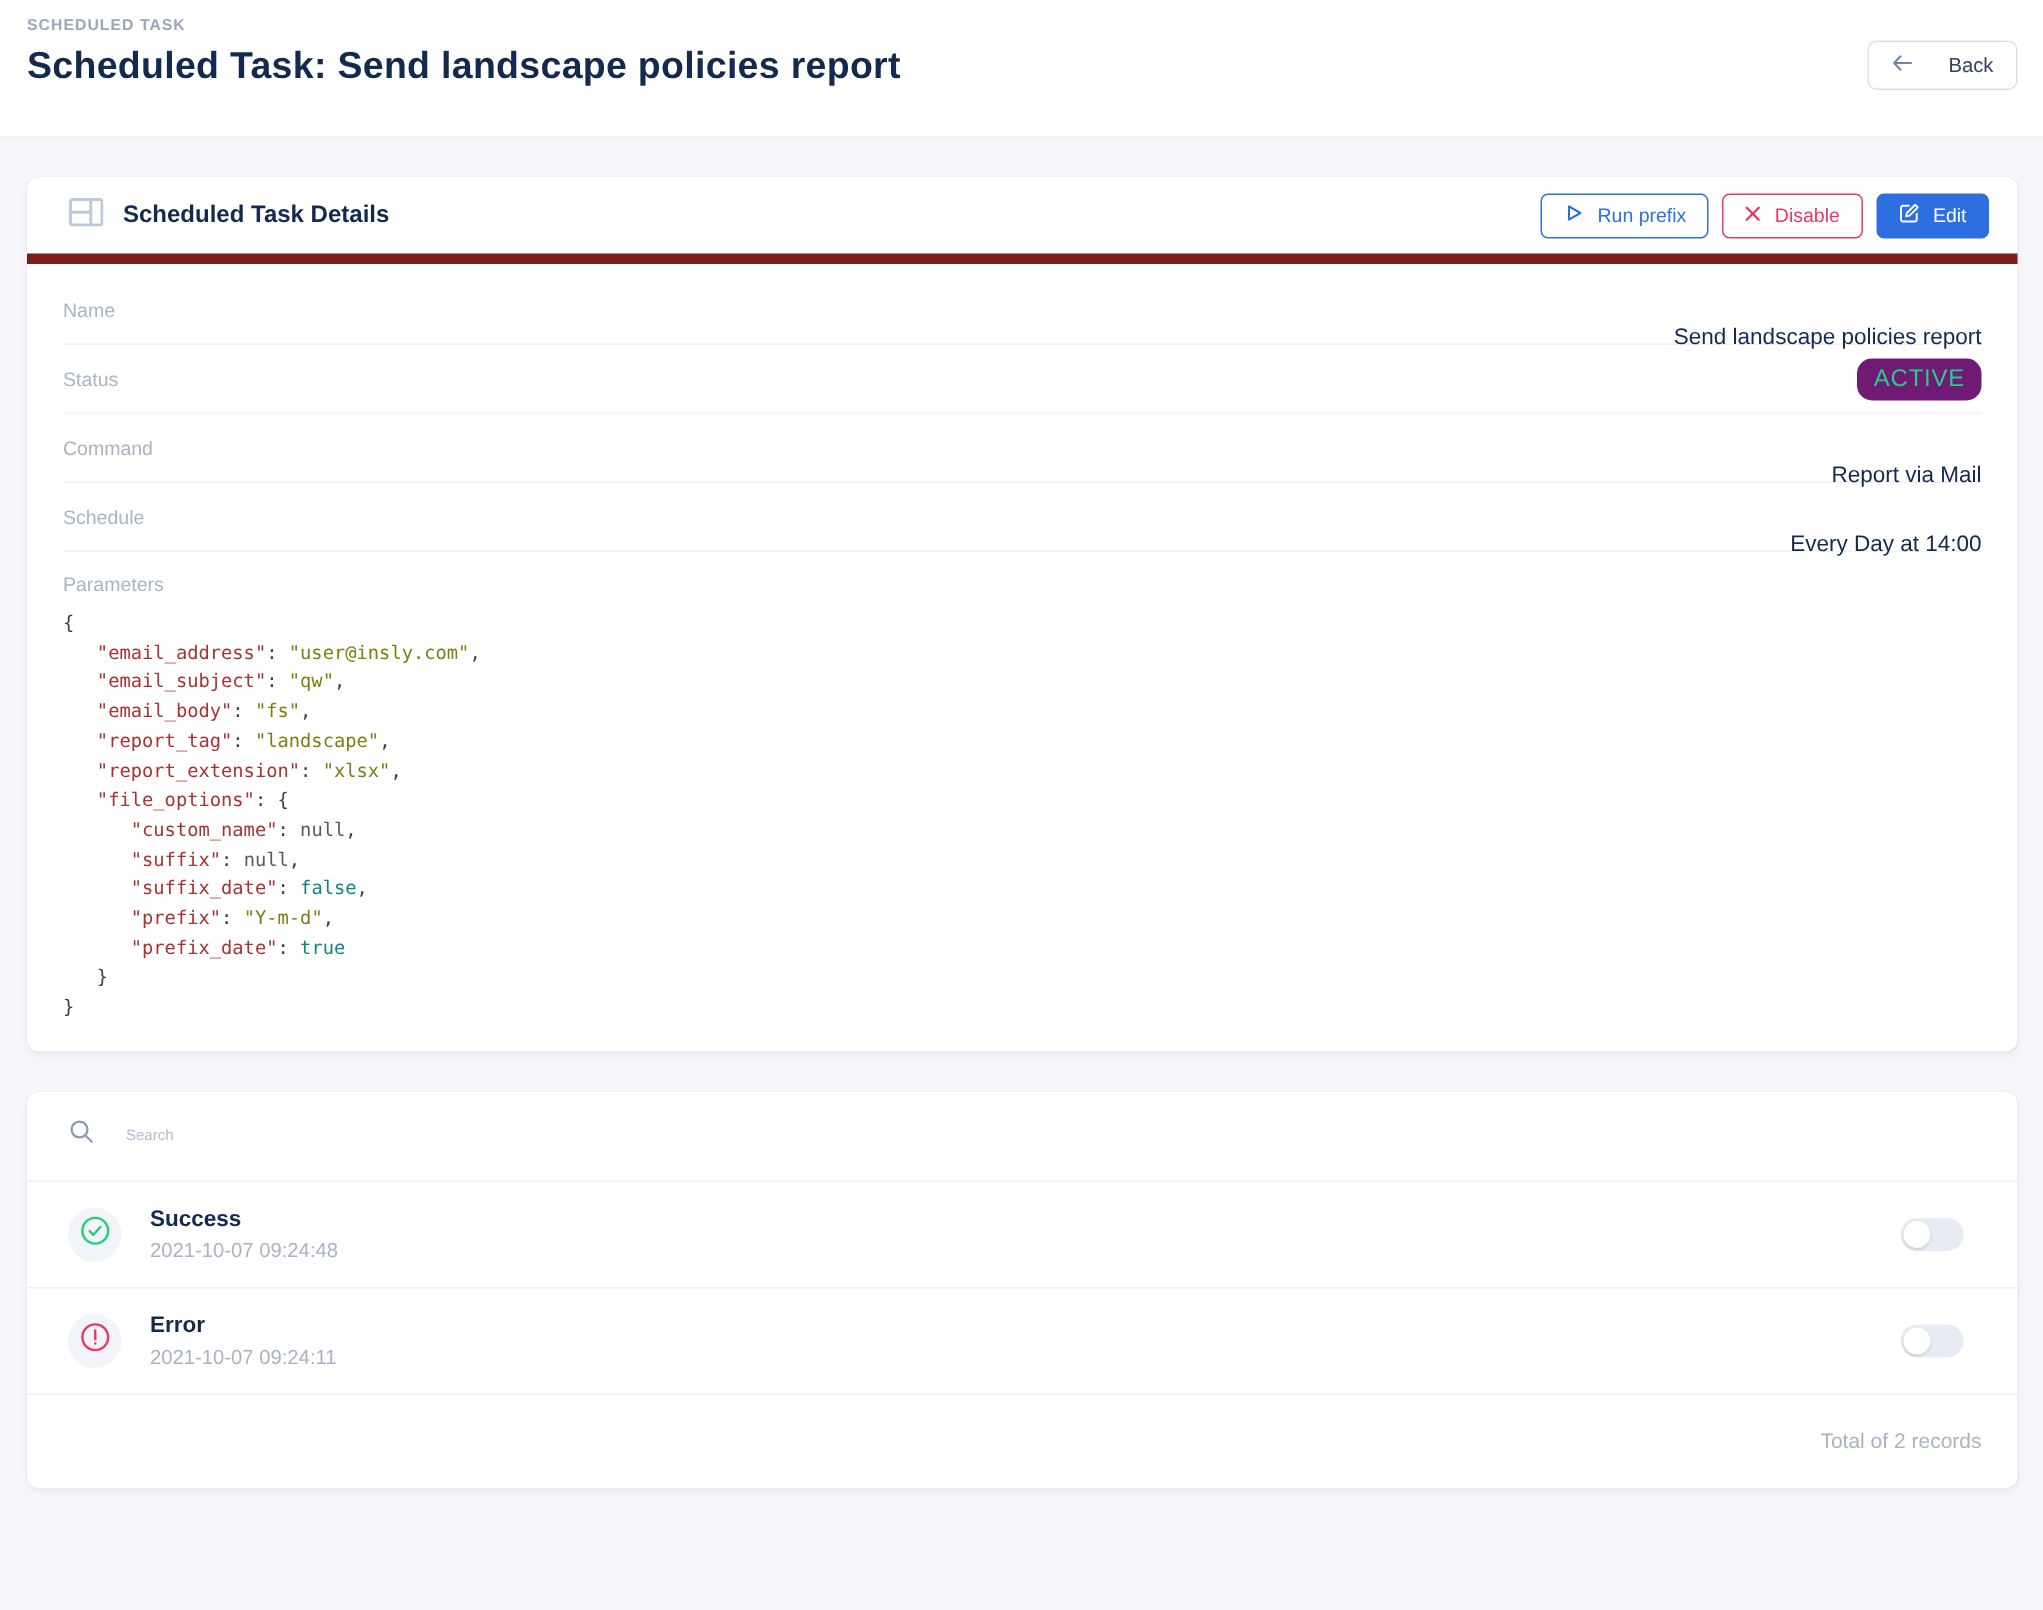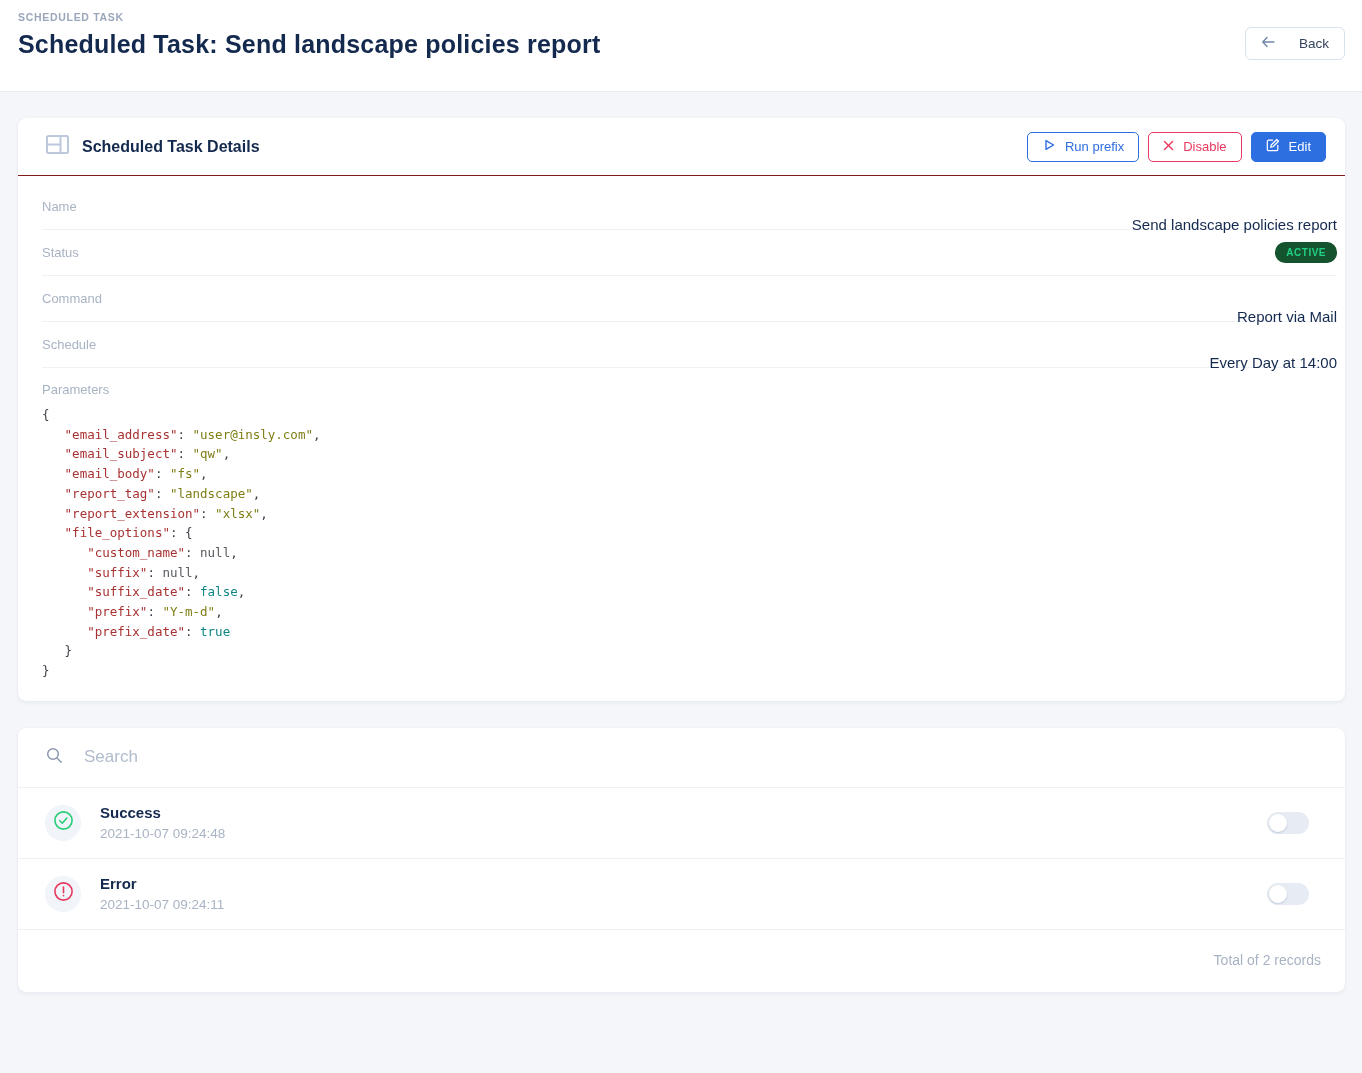--- a/index.html
+++ b/index.html
@@ -10,49 +10,49 @@
   .eyebrow { font-size:10.5px; font-weight:700; letter-spacing:.7px; color:#9aa6ba; }
   .page-title { margin-top:7px; font-size:25px; font-weight:700; color:#14294e; letter-spacing:.2px; }
   .back-btn { position:absolute; right:17px; top:27px; height:33px; padding:0 15px; display:inline-flex; align-items:center; gap:24px;
               background:#fff; border:1px solid #d8e1ee; border-radius:6px; color:#33425e; font-size:13.5px; cursor:pointer; }
 
   
   .content { padding:26px 17px 0 18px; }
   .card { background:#fff; border-radius:8px; box-shadow:0 0 1px rgba(20,40,80,.10), 0 2px 4px rgba(20,40,80,.05); }
 
   
-  .card-header { display:flex; align-items:center; height:58px; padding:0 19px 0 28px; border-bottom:1px solid #7f1d1d; }
+  .card-header { display:flex; align-items:center; height:58px; padding:0 19px 0 28px; border-bottom:7px solid #7f1d1d; }
   .card-title { margin-left:13px; font-size:16px; font-weight:700; color:#14294e; }
   .card-actions { margin-left:auto; display:flex; gap:9px; }
   .btn { height:30px; display:inline-flex; align-items:center; gap:9px; padding:0 14px; border-radius:5px; font-size:13px; cursor:pointer; background:#fff; }
   .btn-outline-blue { border:1px solid #2d6ee0; color:#2d6ee0; }
   .btn-outline-red  { border:1px solid #e8395f; color:#e8395f; }
   .btn-solid-blue   { border:1px solid #2d6ee0; background:#2d6ee0; color:#fff; }
 
   
-  .detail-rows { padding:8px 8px 0 24px; }
+  .detail-rows { padding:8px 24px 0 24px; }
   .detail-row { display:flex; justify-content:space-between; align-items:center; height:46px; border-bottom:1px solid #eef1f6; }
   .detail-label { font-size:13px; color:#a8b3c3; }
   .detail-value { font-size:15px; color:#14294e;margin-top:36px; }
-  .badge-active { background:#14532d; color:#23cf84; font-size:10px; font-weight:700; letter-spacing:.5px; padding:5px 11px; border-radius:10px; }
+  .badge-active { background:#701a75; color:#23cf84; font-size:16px; font-weight:400; letter-spacing:.5px; padding:5px 11px; border-radius:10px; }
 
   
   .params { padding:14px 24px 20px 24px; }
   .params-label { font-size:13px; color:#a8b3c3; }
   .code-block { margin-top:8px; font-family:"DejaVu Sans Mono", monospace; font-size:12.5px; line-height:19.7px; white-space:pre; color:#3a3f45; }
   .tok-p { color:#3a3f45; }
   .tok-k { color:#a83232; }
   .tok-s { color:#7e7d14; }
   .tok-b { color:#0e8585; }
   .tok-n { color:#555a60; }
 
   
   .history-card { margin-top:27px; }
   .search-row { display:flex; align-items:center; height:60px; padding:0 28px; gap:21px; border-bottom:1px solid #edf0f5; }
-  .search-input { flex:1; border:none; outline:none; font-size:17px; color:#0f766e; font-family:"Liberation Sans", sans-serif; background:transparent; }
+  .search-input { flex:1; border:none; outline:none; font-size:10px; color:#0f766e; font-family:"Liberation Sans", sans-serif; background:transparent; }
   .search-input::placeholder { color:#b0bbcb; }
   .history-row { display:flex; align-items:center; height:71px; margin:0; padding:0 36px 0 27px; border-bottom:1px solid #edf0f5; }
   .avatar { width:36px; height:36px; border-radius:50%; background:#f1f4f9; display:flex; align-items:center; justify-content:center; flex:0 0 36px; }
   .history-text { margin-left:19px; }
   .history-status { font-size:15px; font-weight:700; color:#14294e; }
   .history-time { margin-top:5px; font-size:13.5px; color:#a8b3c3; }
   .toggle { margin-left:auto; width:42px; height:22px; border-radius:11px; background:#e6ebf4; position:relative; cursor:pointer; }
   .toggle .knob { position:absolute; left:2px; top:2px; width:18px; height:18px; border-radius:50%; background:#fff; box-shadow:0 1px 2px rgba(30,50,90,.18); }
   .history-footer { text-align:right; padding:22px 24px 24px; font-size:14px; color:#a8b3c3; }
 </style>

